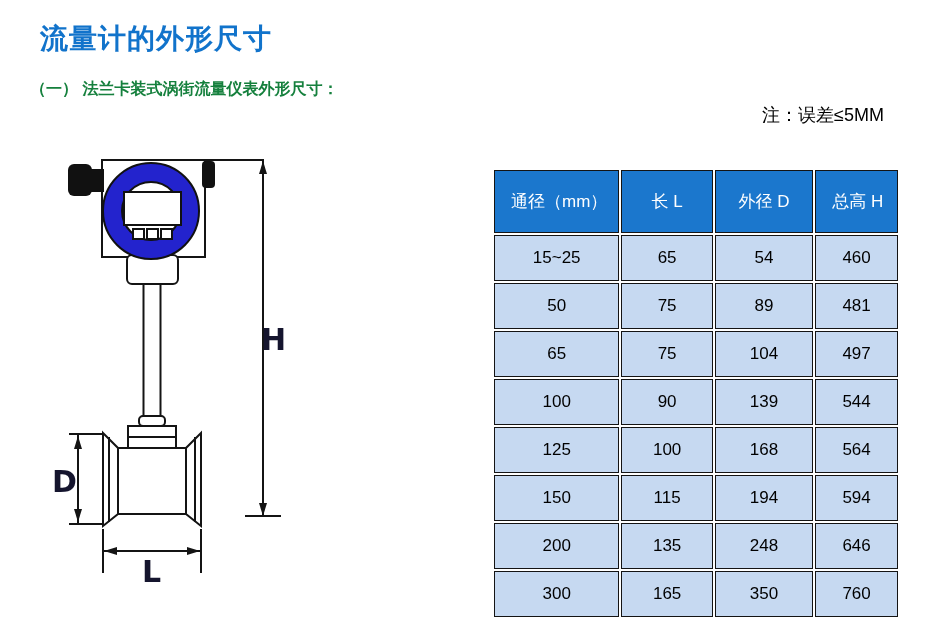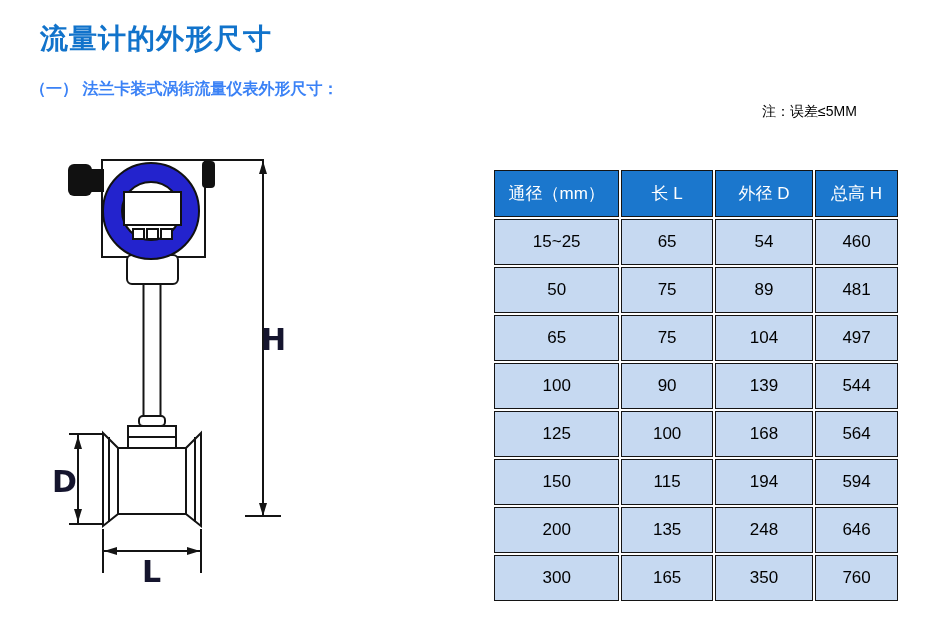--- a/index.html
+++ b/index.html
@@ -14,36 +14,36 @@
     position:relative;width:940px;height:628px;background:#ffffff;overflow:hidden;
     font-family:"Liberation Sans", sans-serif;
   }
   .page-title{
     position:absolute;left:24px;top:4px;margin:16px;
     font-size:28px;font-weight:bold;color:var(--title-blue);
     letter-spacing:1px;white-space:nowrap;
   }
   .section-subtitle{
     position:absolute;left:30px;top:79px;
-    font-size:16px;font-weight:bold;color:#3b82f6;white-space:nowrap;
+    font-size:16px;font-weight:bold;color:#15803d;white-space:nowrap;
   }
   .tolerance-note{
     position:absolute;left:762px;top:103px;
-    font-size:14px;color:#000;white-space:nowrap;
+    font-size:18px;color:#000;white-space:nowrap;
   }
   .diagram-svg{position:absolute;left:0;top:0;width:940px;height:628px;}
   .dim-label{font-family:"DejaVu Sans", sans-serif;font-weight:bold;fill:var(--label-navy);}
   .dims-table{
     position:absolute;left:492px;top:168px;width:408px;
     border-collapse:separate;border-spacing:2px;table-layout:fixed;
   }
   .dims-table th{
     background:var(--header-bg);color:#ffffff;font-weight:normal;
     border:1px solid var(--line);height:29px;line-height:29px;
-    font-size:17px;text-align:center;padding:8px;white-space:nowrap;overflow:hidden;
+    font-size:17px;text-align:center;padding:16px;white-space:nowrap;overflow:hidden;
   }
   .dims-table td{
     background:var(--row-bg);color:#000000;
     border:1px solid var(--line);height:28px;line-height:28px;
     font-size:17px;text-align:center;padding:8px;white-space:nowrap;overflow:hidden;
   }
 </style>
 </head>
 <body>
 

